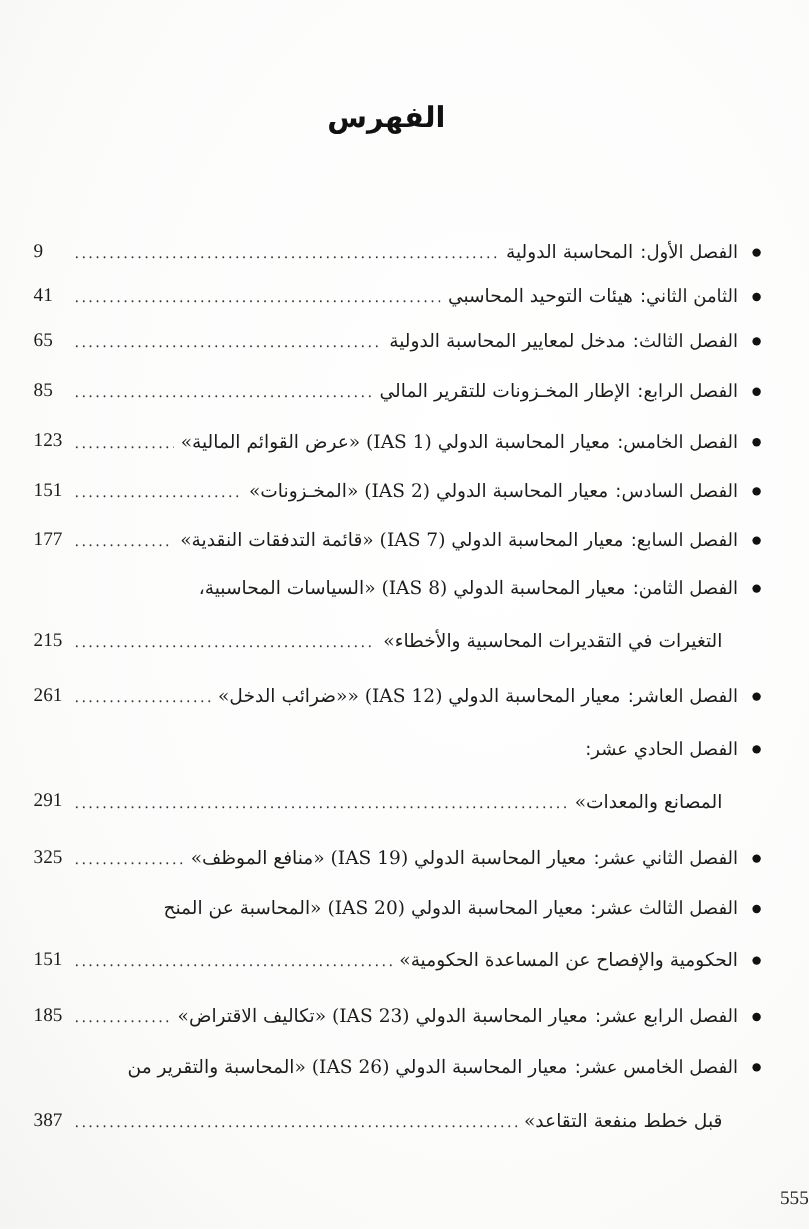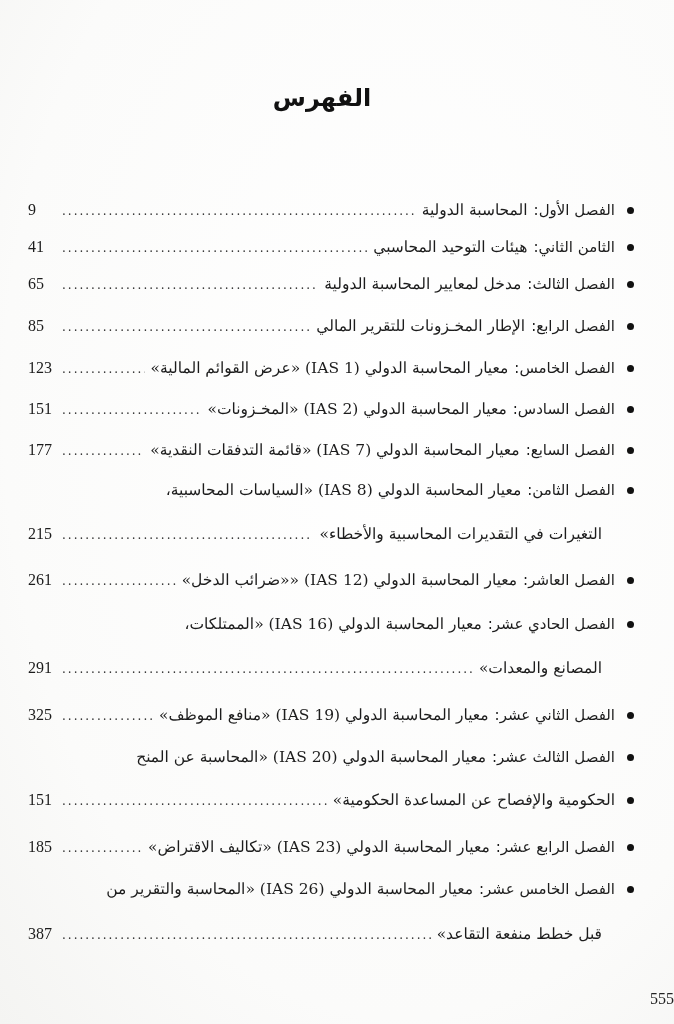--- a/index.html
+++ b/index.html
@@ -183,21 +183,20 @@
       <div class="row" style="top: 370px;">
         <span class="bullet"></span>
         <span class="chap">الفصل العاشر:</span>
         <span class="text">معيار المحاسبة الدولي (IAS 12) ««ضرائب الدخل»</span>
         <span class="dots">........................................................................................................................................................</span>
         <span class="page-num">261</span>
       </div>
       <div class="row" style="top: 414px;">
         <span class="bullet"></span>
         <span class="chap">الفصل الحادي عشر:</span>
-        <span class="text">معيار المحاسبة الدولي (IAS 16) «الممتلكات،</span>
       </div>
       <div class="row" style="top: 458px;">
         <span class="bullet nobullet" style="background: transparent;"></span>
         <span class="text">المصانع والمعدات»</span>
         <span class="dots">........................................................................................................................................................</span>
         <span class="page-num">291</span>
       </div>
       <div class="row" style="top: 505px;">
         <span class="bullet"></span>
         <span class="chap">الفصل الثاني عشر:</span>

